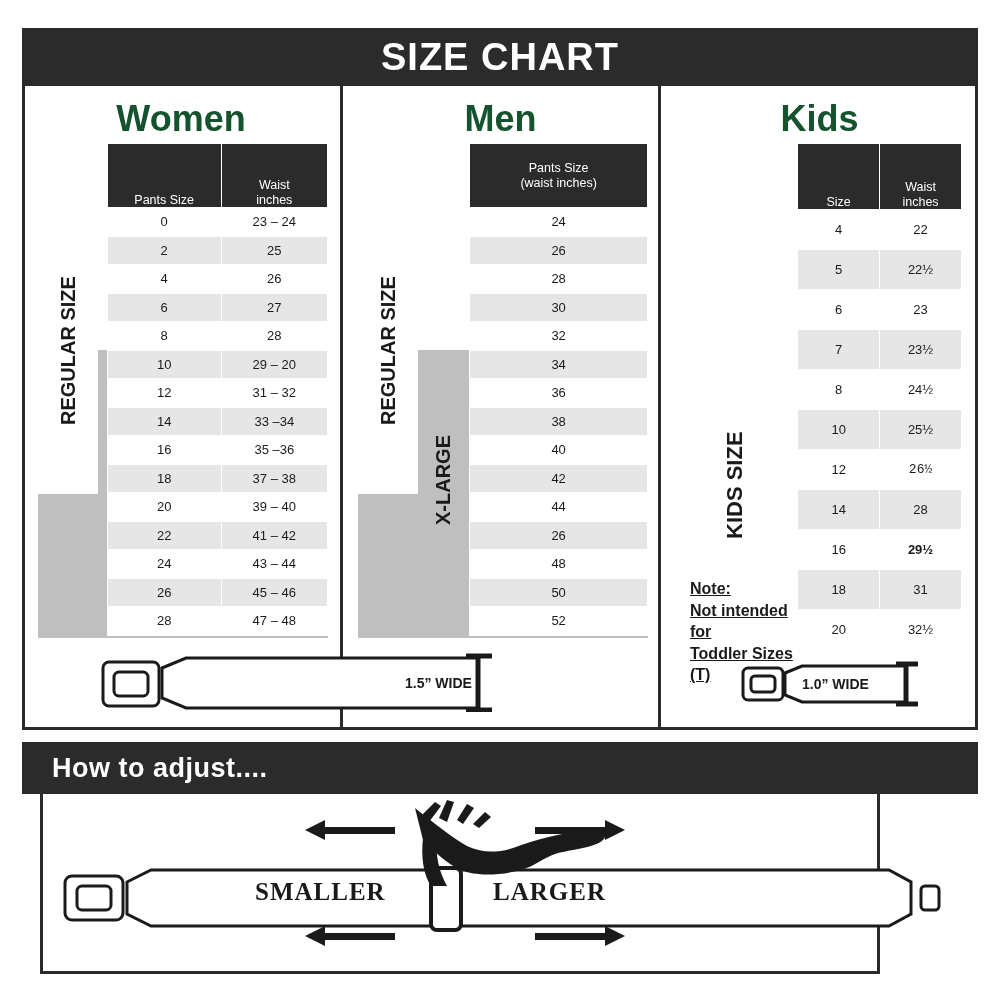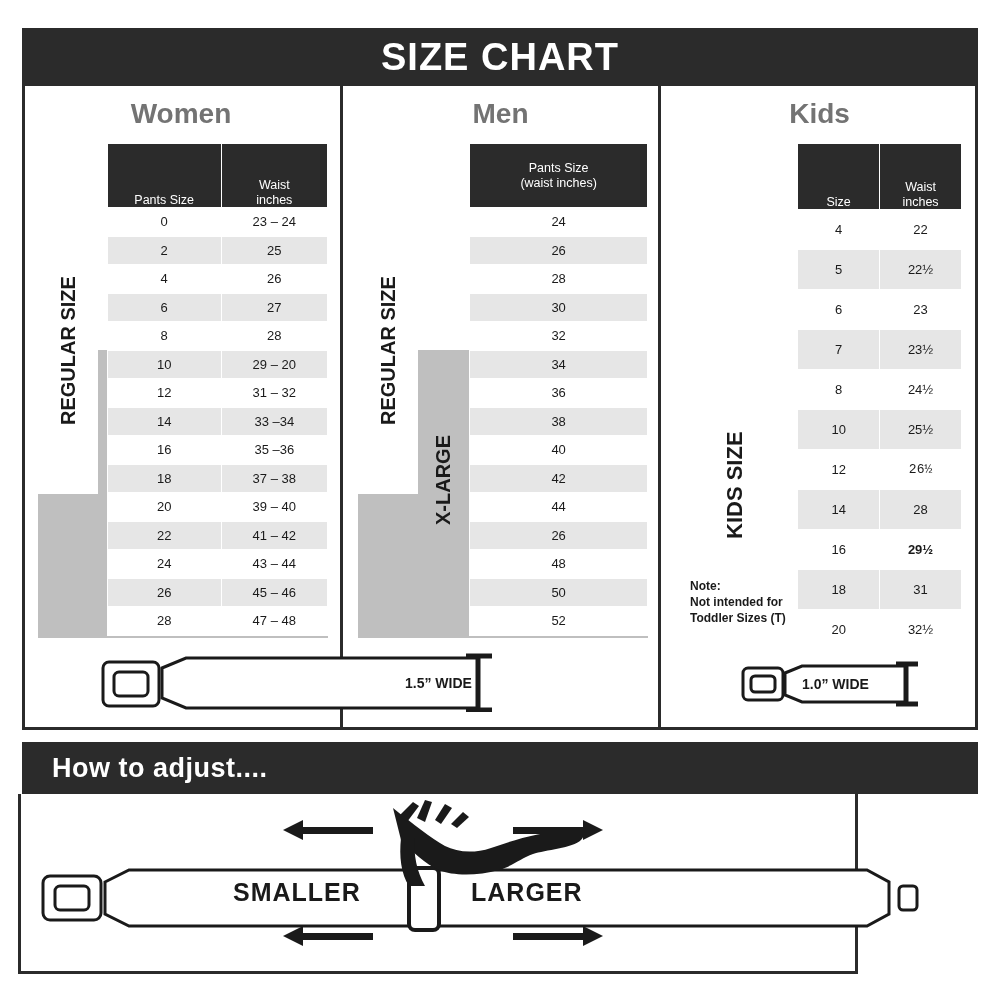--- a/index.html
+++ b/index.html
@@ -43,22 +43,22 @@
   .divider-vert {
     position: absolute;
     top: 86px;
     width: 3px; height: 644px;
     background: #2b2b2b;
   }
 
   .section-head {
     position: absolute;
     text-align: center;
-    color: #737373;
-    font-size: 28px;
+    color: #14532d;
+    font-size: 36px;
     font-weight: bold;
   }
 
   
   .tbl {
     position: absolute;
     border-collapse: collapse;
     font-size: 13px;
   }
   .tbl td, .tbl th {
@@ -86,25 +86,26 @@
     font-weight: bold;
     color: #1a1a1a;
     display: flex; align-items: center; justify-content: center;
   }
   .band {
     position: absolute;
   }
 
   .note {
     position: absolute;
-    font-size: 12px;
+    font-size: 16px;
     font-weight: bold;
     color: #1a1a1a;
     line-height: 1.35;
     text-align: left;
+    text-decoration: underline;
   }
 
   
   .belt-wrap { position: absolute; }
   .belt-label {
     position: absolute;
     font-size: 14px;
     font-weight: bold;
     color: #1a1a1a;
   }
@@ -119,25 +120,26 @@
   }
   .howto-bar .howto-label {
     color: #ffffff;
     font-size: 27px;
     font-weight: bold;
     padding-left: 30px;
     letter-spacing: .5px;
   }
   .howto-panel {
     position: absolute;
-    left: 18px; top: 794px;
+    left: 40px; top: 794px;
     width: 840px; height: 180px;
     border: 3px solid #2b2b2b;
     border-top: none;
     background: #ffffff;
+    font-family: Liberation Serif, serif;
   }
   .adj-word {
     position: absolute;
     font-size: 25px;
     font-weight: bold;
     color: #1a1a1a;
     letter-spacing: 1px;
   }
 </style>
 </head>

